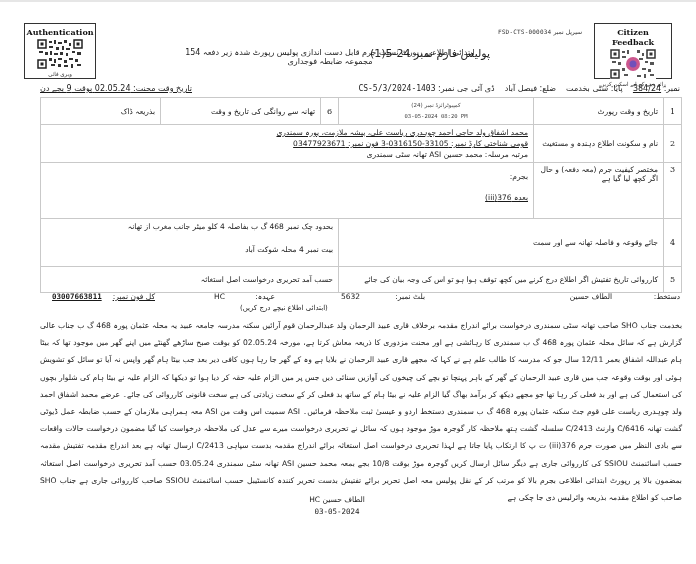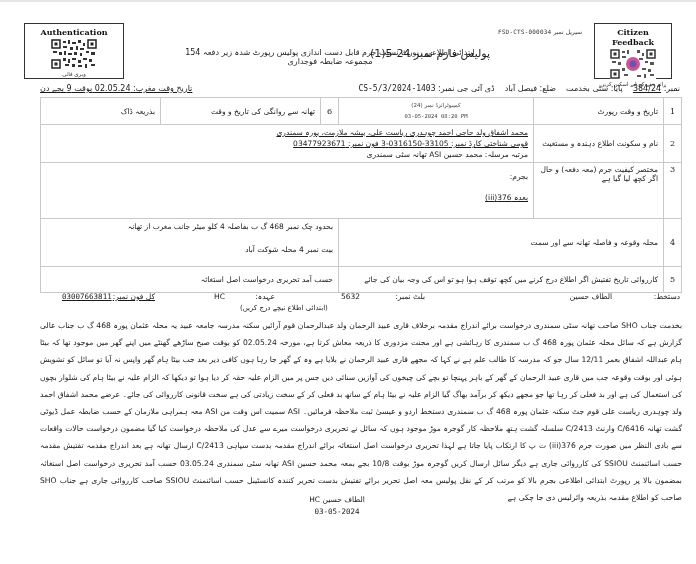--- a/index.html
+++ b/index.html
@@ -5,21 +5,21 @@
   * { box-sizing: border-box; margin: 0; padding: 0; }
   html, body { width: 696px; height: 564px; background: #ffffff; overflow: hidden; }
   body { font-family: "DejaVu Sans", sans-serif; color: #1a1a1a; position: relative; }
   .page { position: absolute; left: 0; top: 0; width: 696px; height: 564px; background: #fff; }
   .topline { position: absolute; left: 0; top: 0; width: 696px; height: 2px; background: #e6e6e6; }
 
   .qrbox { position: absolute; border: 1.5px solid #333; background: #fff; text-align: center; }
   .qrbox .qr-title { font-family: "DejaVu Serif", serif; font-weight: bold; font-size: 8px; margin-top: 3px; color: #111; }
   .qrbox .qr-code { margin: 2px auto 0; width: 46px; height: 30px; position: relative; }
   .qrbox .qr-caption { font-size: 5.5px; color: #333; margin-top: 2px; direction: rtl; }
-  .qr-auth { left: 24px; top: 23px; width: 100px; height: 56px; }
+  .qr-auth { left: 24px; top: 23px; width: 72px; height: 56px; }
   .qr-citizen { left: 594px; top: 23px; width: 78px; height: 56px; }
 
   .rtl { direction: rtl; unicode-bidi: embed; }
   .abs { position: absolute; }
 
   .form-no { left: 370px; top: 28px; font-size: 11px; color: #222; margin-top: 19px; }
   .serial { left: 498px; top: 28px; font-size: 6px; color: #333; letter-spacing: 0.2px; }
   .fir-title { left: 180px; top: 48px; width: 300px; font-size: 8px; color: #222; text-align: center; }
 
   .info-line { left: 40px; top: 84px; width: 640px; height: 14px; font-size: 8px; }
@@ -151,21 +151,21 @@
       <span>پایا:</span>
       <span>سٹی بخدمت</span>
       &nbsp;&nbsp;
       <span>ضلع:</span>
       <span>فیصل آباد</span>
       &nbsp;&nbsp;
       <span>ڈی آئی جی نمبر:</span>
       <span class="mono" style="direction:ltr;unicode-bidi:embed;">CS-5/3/2024-1403</span>
     </div>
     <div class="left rtl u">
-      <span>تاریخ وقت مغرب:</span>
+      <span>تاریخ وقت محنت:</span>
       <span>02.05.24</span>
       <span>بوقت 9 بجے دن</span>
     </div>
   </div>
 
   <table class="fir">
     <tbody>
         <tr style="height:20px;">
       <td class="val" style="width:120px;vertical-align:middle;padding-left:36px;">بذریعہ ڈاک</td>
       <td class="lbl" style="width:160px;">تھانہ سے روانگی کی تاریخ و وقت</td>
@@ -192,41 +192,41 @@
         <span class="vline u" style="margin-top:10px;">بعدہ 376(iii)</span>
       </td>
       <td class="lbl" style="vertical-align:top !important;">مختصر کیفیت جرم (معہ دفعہ) و حال اگر کچھ لیا گیا ہے</td>
       <td class="num" style="vertical-align:top !important;">3</td>
     </tr>
     <tr style="height:48px;">
       <td class="val" colspan="3">
         <span class="vline">بحدود چک نمبر 468 گ ب بفاصلہ 4 کلو میٹر جانب مغرب از تھانہ</span>
         <span class="vline" style="margin-top:12px;">بیت نمبر 4 محلہ شوکت آباد</span>
       </td>
-      <td class="lbl" colspan="2" style="width:auto;">محلہ وقوعہ و فاصلہ تھانہ سے اور سمت</td>
+      <td class="lbl" colspan="2" style="width:auto;">جائے وقوعہ و فاصلہ تھانہ سے اور سمت</td>
       <td class="num">4</td>
     </tr>
     <tr style="height:26px;">
       <td class="val" colspan="3" style="vertical-align:middle;padding-left:12px;">حسب آمد تحریری درخواست اصل استغاثہ</td>
       <td class="lbl" colspan="2" style="width:auto;">کارروائی تاریخ تفتیش اگر اطلاع درج کرنے میں کچھ توقف ہوا ہو تو اس کی وجہ بیان کی جائے</td>
       <td class="num">5</td>
     </tr>
   </tbody>
     </table>
 
 
   <div class="abs sign-row">
     <span class="rtl" style="right:0;">دستخط:</span>
     <span class="rtl" style="right:68px;">الطاف حسین</span>
     <span class="rtl" style="right:255px;">بلٹ نمبر:</span>
     <span style="right:320px;">5632</span>
     <span class="rtl" style="right:405px;">عہدہ:</span>
     <span style="right:455px;">HC</span>
     <span class="rtl u" style="right:525px;">کل فون نمبر:</span>
-    <span class="u mono" style="left:22px;font-weight:normal;">03007663811</span>
+    <span class="u mono" style="left:12px;font-weight:bold;">03007663811</span>
   </div>
   <div class="abs sign-note">(ابتدائی اطلاع نیچے درج کریں)</div>
 
   <div class="abs body-text">
     <p>بخدمت جناب SHO صاحب تھانہ سٹی سمندری درخواست برائے اندراج مقدمہ برخلاف قاری عبید الرحمان ولد عبدالرحمان قوم آرائیں سکنہ مدرسہ جامعہ عبید یہ محلہ عثمان پورہ 468 گ ب جناب عالی گزارش ہے کہ سائل محلہ عثمان پورہ 468 گ ب سمندری کا رہائشی ہے اور محنت مزدوری کا ذریعہ معاش کرتا ہے، مورخہ 02.05.24 کو بوقت صبح ساڑھے گھنٹے میں اپنے گھر میں موجود تھا کہ بیٹا ہام عبداللہ اشفاق بعمر 12/11 سال جو کہ مدرسہ کا طالب علم ہے نے کہا کہ مجھے قاری عبید الرحمان نے بلایا ہے وہ کے گھر جا رہا ہوں کافی دیر بعد جب بیٹا ہام گھر واپس نہ آیا تو سائل کو تشویش ہوئی اور بوقت وقوعہ جب میں قاری عبید الرحمان کے گھر کے باہر پہنچا تو بچے کی چیخوں کی آوازیں سنائی دیں جس پر میں الزام علیہ حقہ کر دیا ہوا تو دیکھا کہ الزام علیہ نے بیٹا ہام کی شلوار بچوں کی استعمال کی ہے اور بد فعلی کر رہا تھا جو مجھے دیکھ کر برآمد بھاگ گیا الزام علیہ نے بیٹا ہام کے ساتھ بد فعلی کر کے سخت زیادتی کی ہے سخت قانونی کارروائی کی جائے۔ عرضے محمد اشفاق احمد ولد چوہدری ریاست علی قوم جٹ سکنہ عثمان پورہ 468 گ ب سمندری دستخط اردو و عیسیٰ ثبت ملاحظہ فرمائیں۔ ASI سمیت اس وقت من ASI معہ ہمراہی ملازمان کے حسب ضابطہ عمل ڈیوٹی گشت تھانہ C/6416 وارنٹ C/2413 سلسلہ گشت ہتھ ملاحظہ کار گوجرہ موڑ موجود ہوں کہ سائل نے تحریری درخواست میرے سے عدل کی ملاحظہ درخواست کیا گیا مضمون درخواست حالات واقعات سے بادی النظر میں صورت جرم 376(iii) ت پ کا ارتکاب پایا جاتا ہے لہذا تحریری درخواست اصل استغاثہ برائے اندراج مقدمہ بدست سپاہی C/2413 ارسال تھانہ ہے بعد اندراج مقدمہ تفتیش مقدمہ حسب اسائنمنٹ SSIOU کی کارروائی جاری ہے دیگر سائل ارسال کریں گوجرہ موڑ بوقت 10/8 بجے بمعہ محمد حسین ASI تھانہ سٹی سمندری 03.05.24 حسب آمد تحریری درخواست اصل استغاثہ بمضمون بالا پر رپورٹ ابتدائی اطلاعی بجرم بالا کو مرتب کر کے نقل پولیس معہ اصل تحریر برائے تفتیش بدست تحریر کنندہ کانسٹیبل حسب اسائنمنٹ SSIOU صاحب کارروائی جاری ہے جناب SHO صاحب کو اطلاع مقدمہ بذریعہ وائرلیس دی جا چکی ہے</p>
   </div>
 
   <div class="abs footer-sign">
     <div>
       <span>HC</span>

